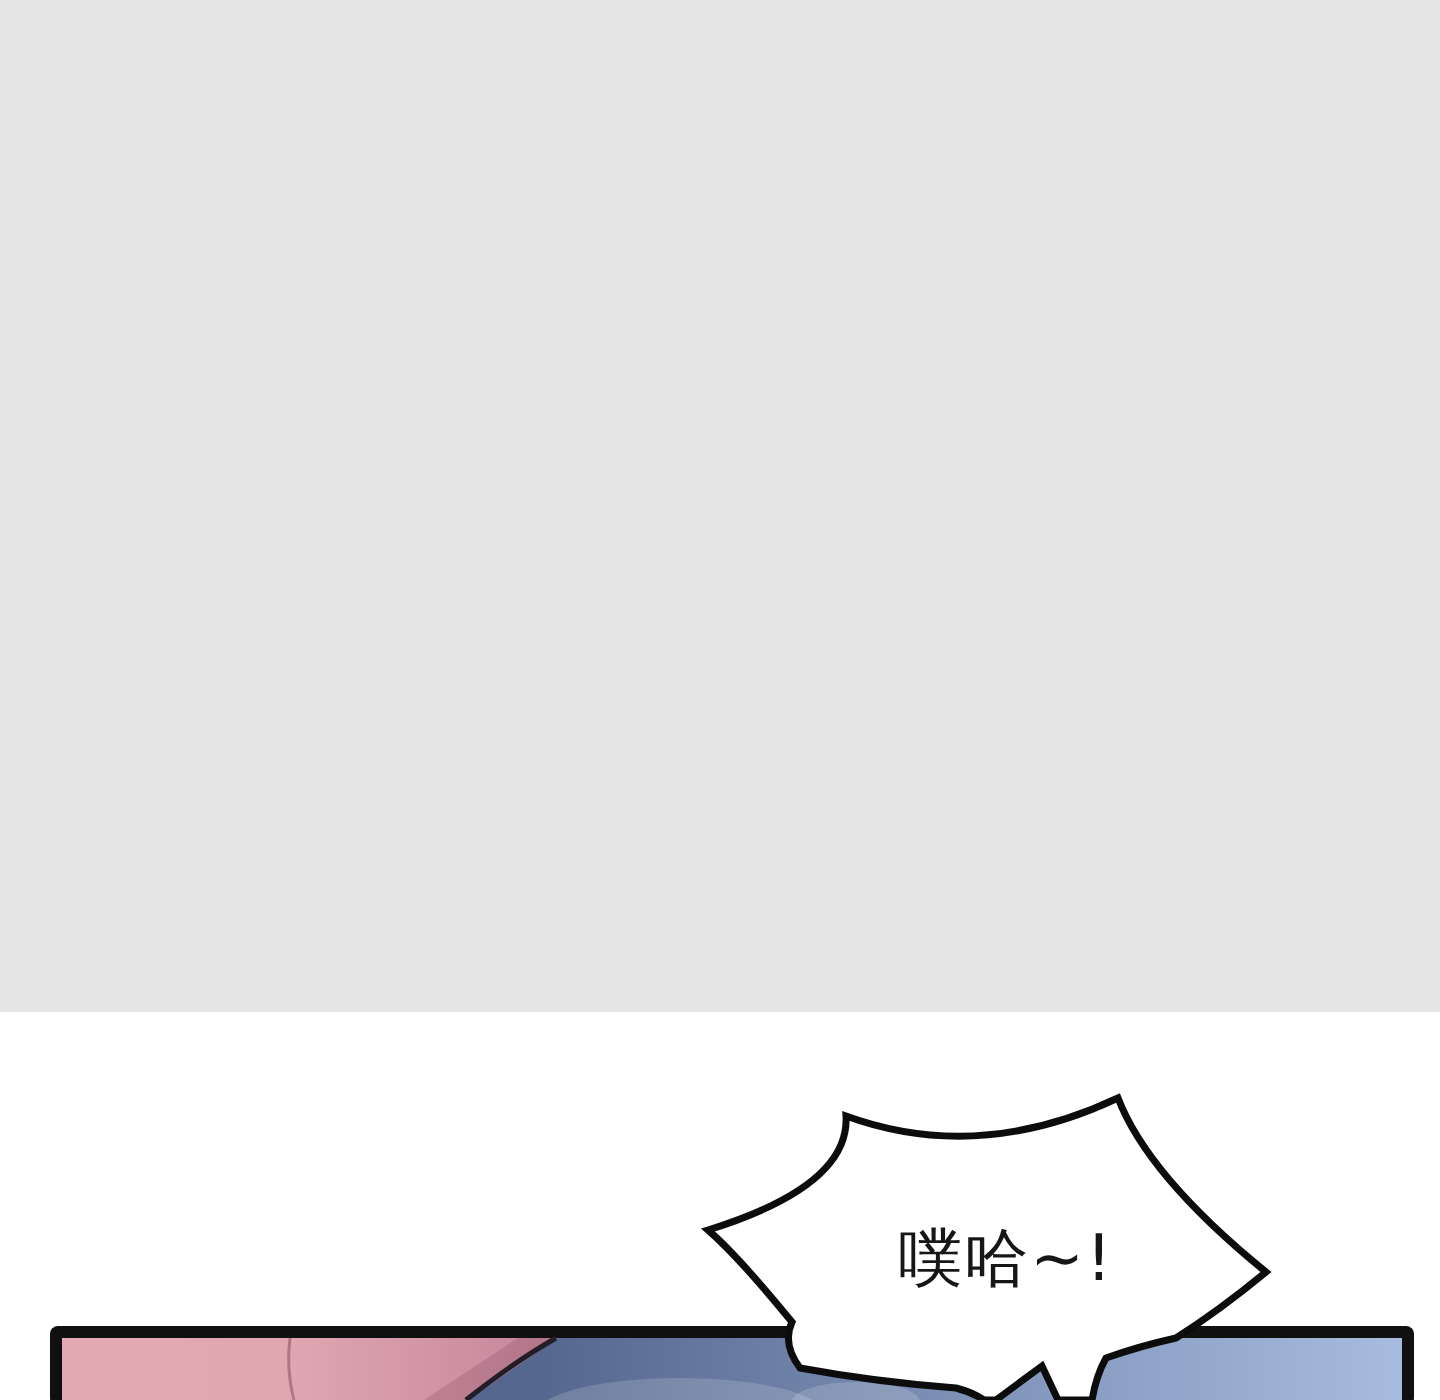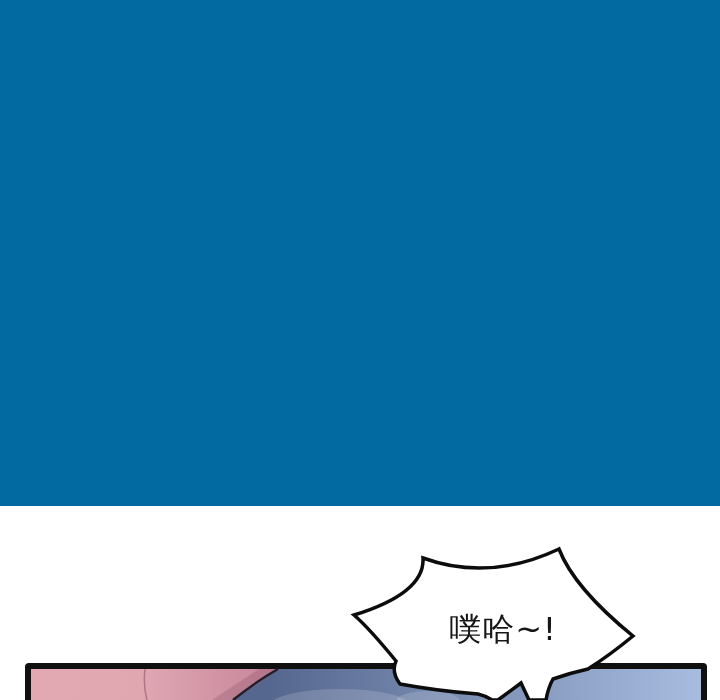--- a/index.html
+++ b/index.html
@@ -1,21 +1,21 @@
 <!DOCTYPE html>
 <html><head>
 <meta charset="utf-8">
 <style>
   html, body { margin: 0; padding: 0; }
   body {
     width: 720px; height: 700px; overflow: hidden;
     background: #ffffff;
     font-family: "DejaVu Sans", "Liberation Sans", sans-serif;
   }
-  .comic-page { position: relative; width: 720px; height: 506px; background: #0369a1; }
+  .comic-page { position: relative; width: 720px; height: 506px; background: #e5e5e5; }
   .comic-page svg { position: absolute; left: 0; top: 0; display: block; }
   text.bubble-text {
     font-family: "DejaVu Sans", "Liberation Sans", sans-serif;
     font-size: 32px;
     letter-spacing: 1px;
   }
 </style>
 </head>
 <body>
 

